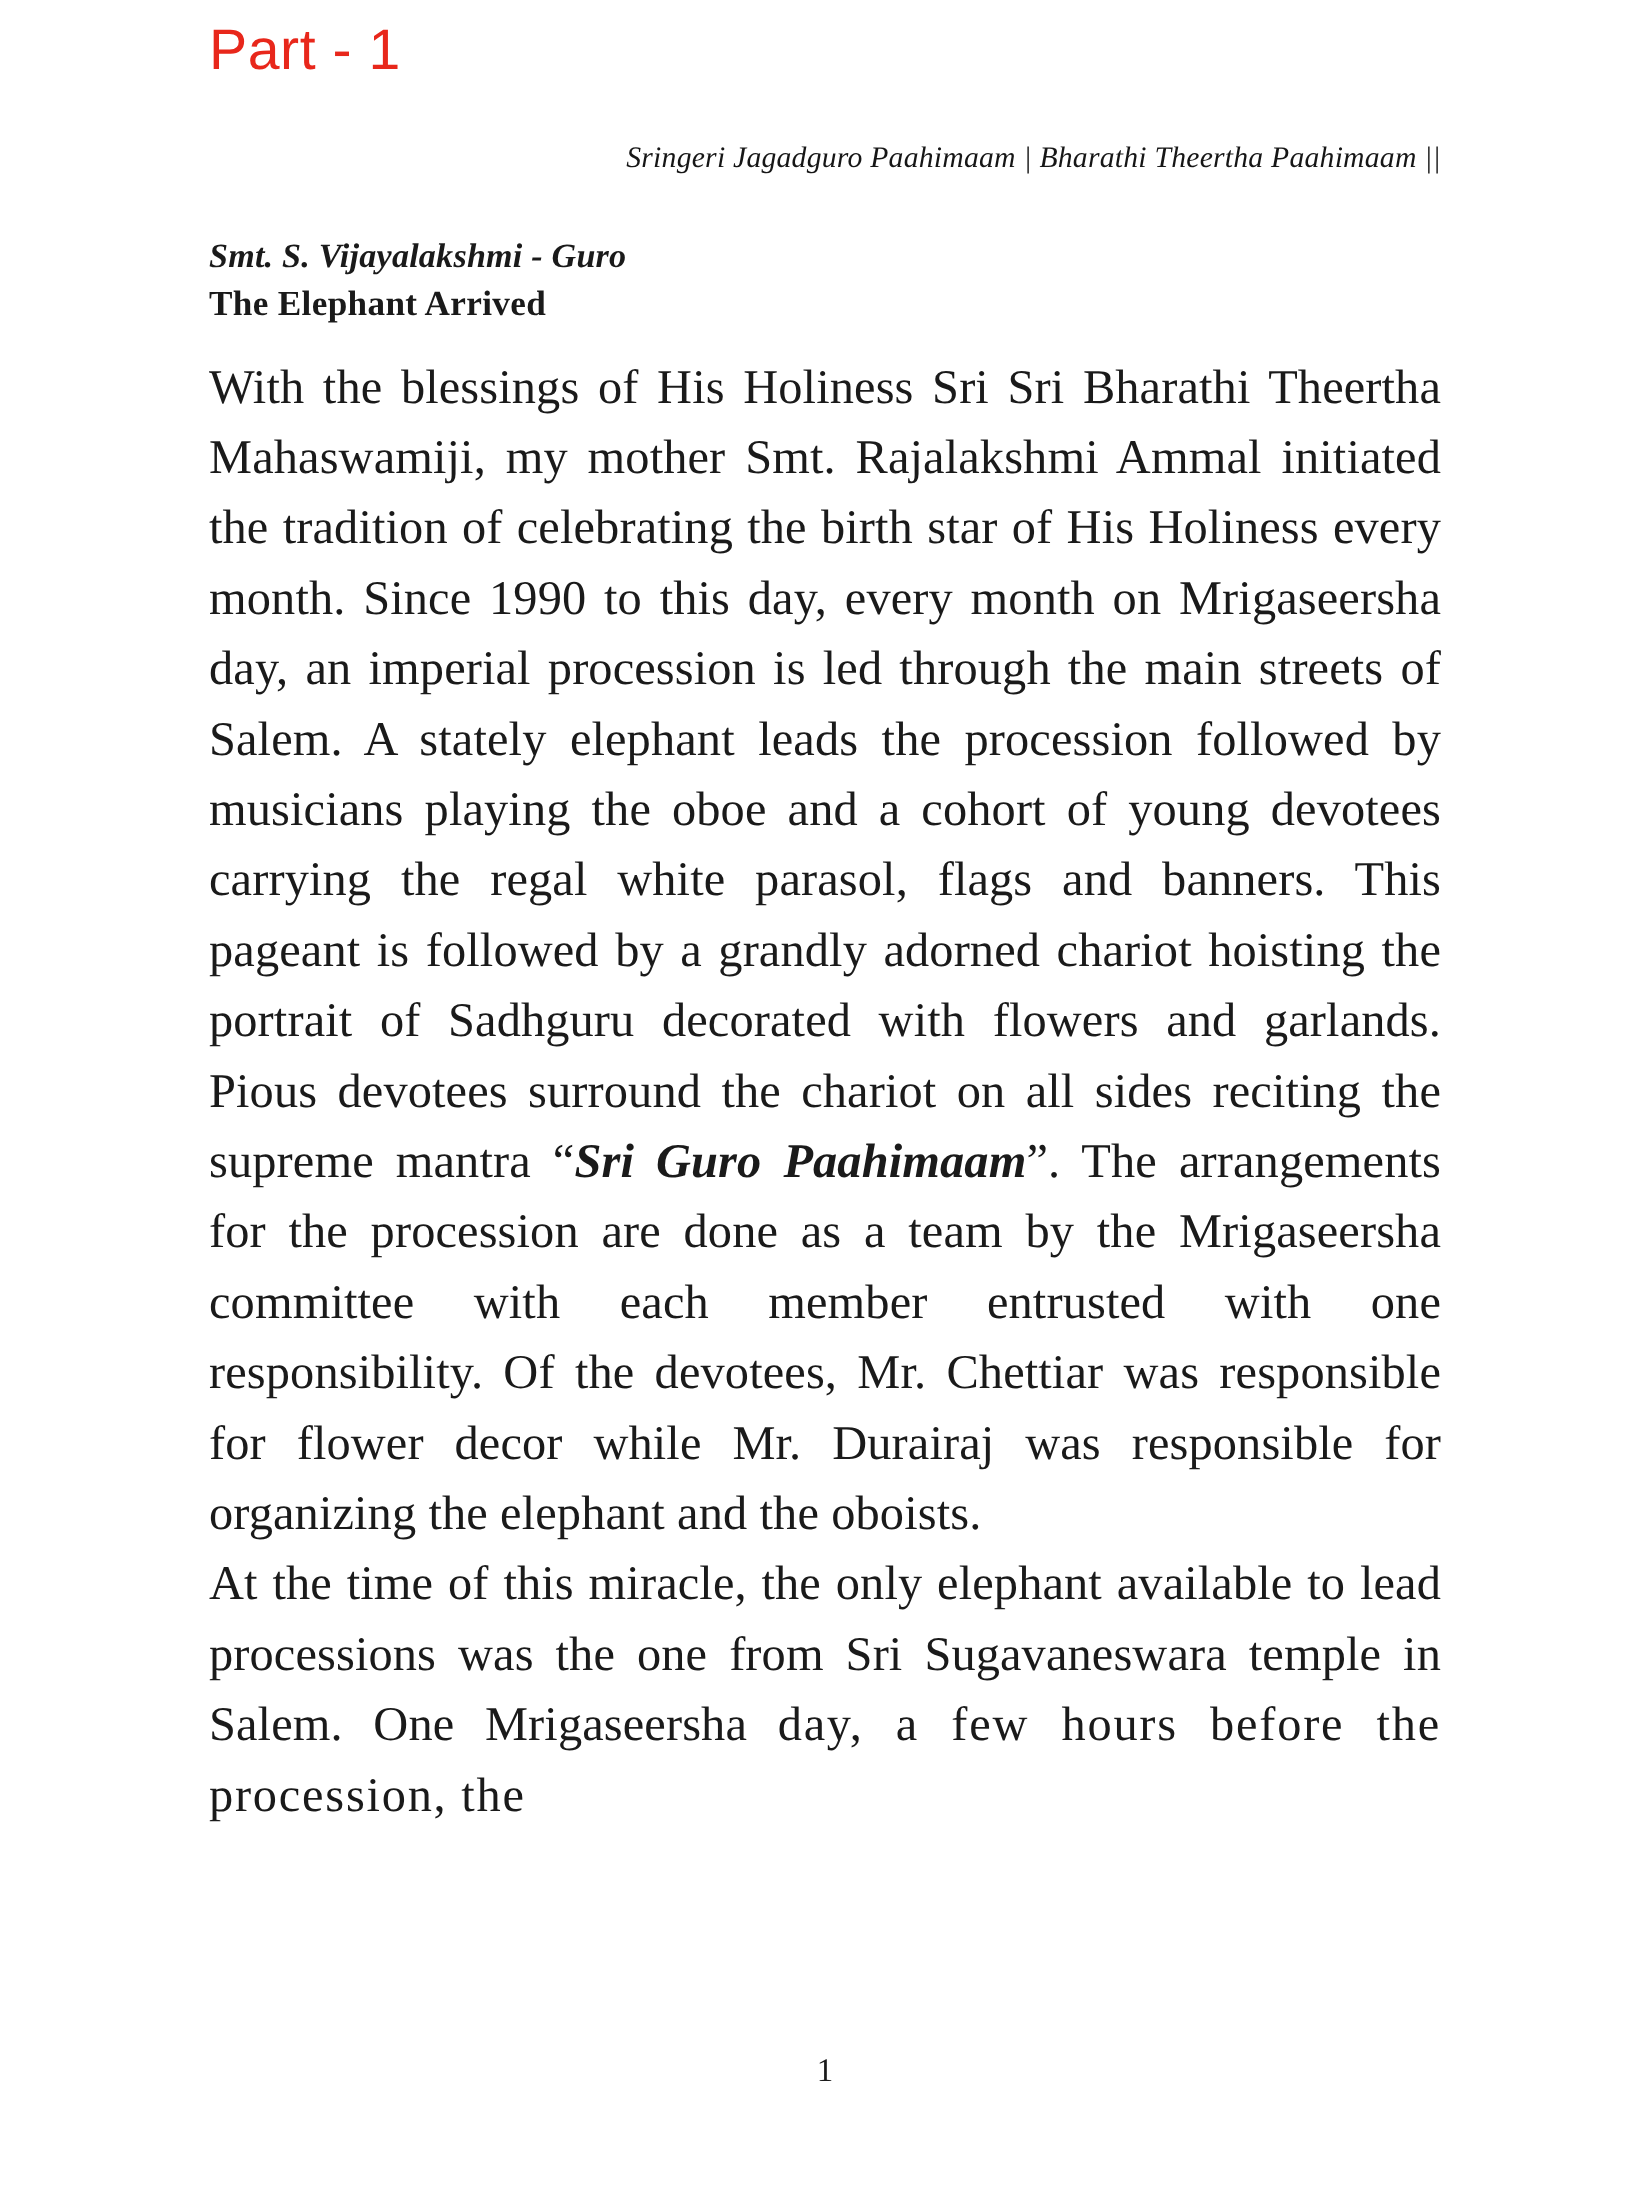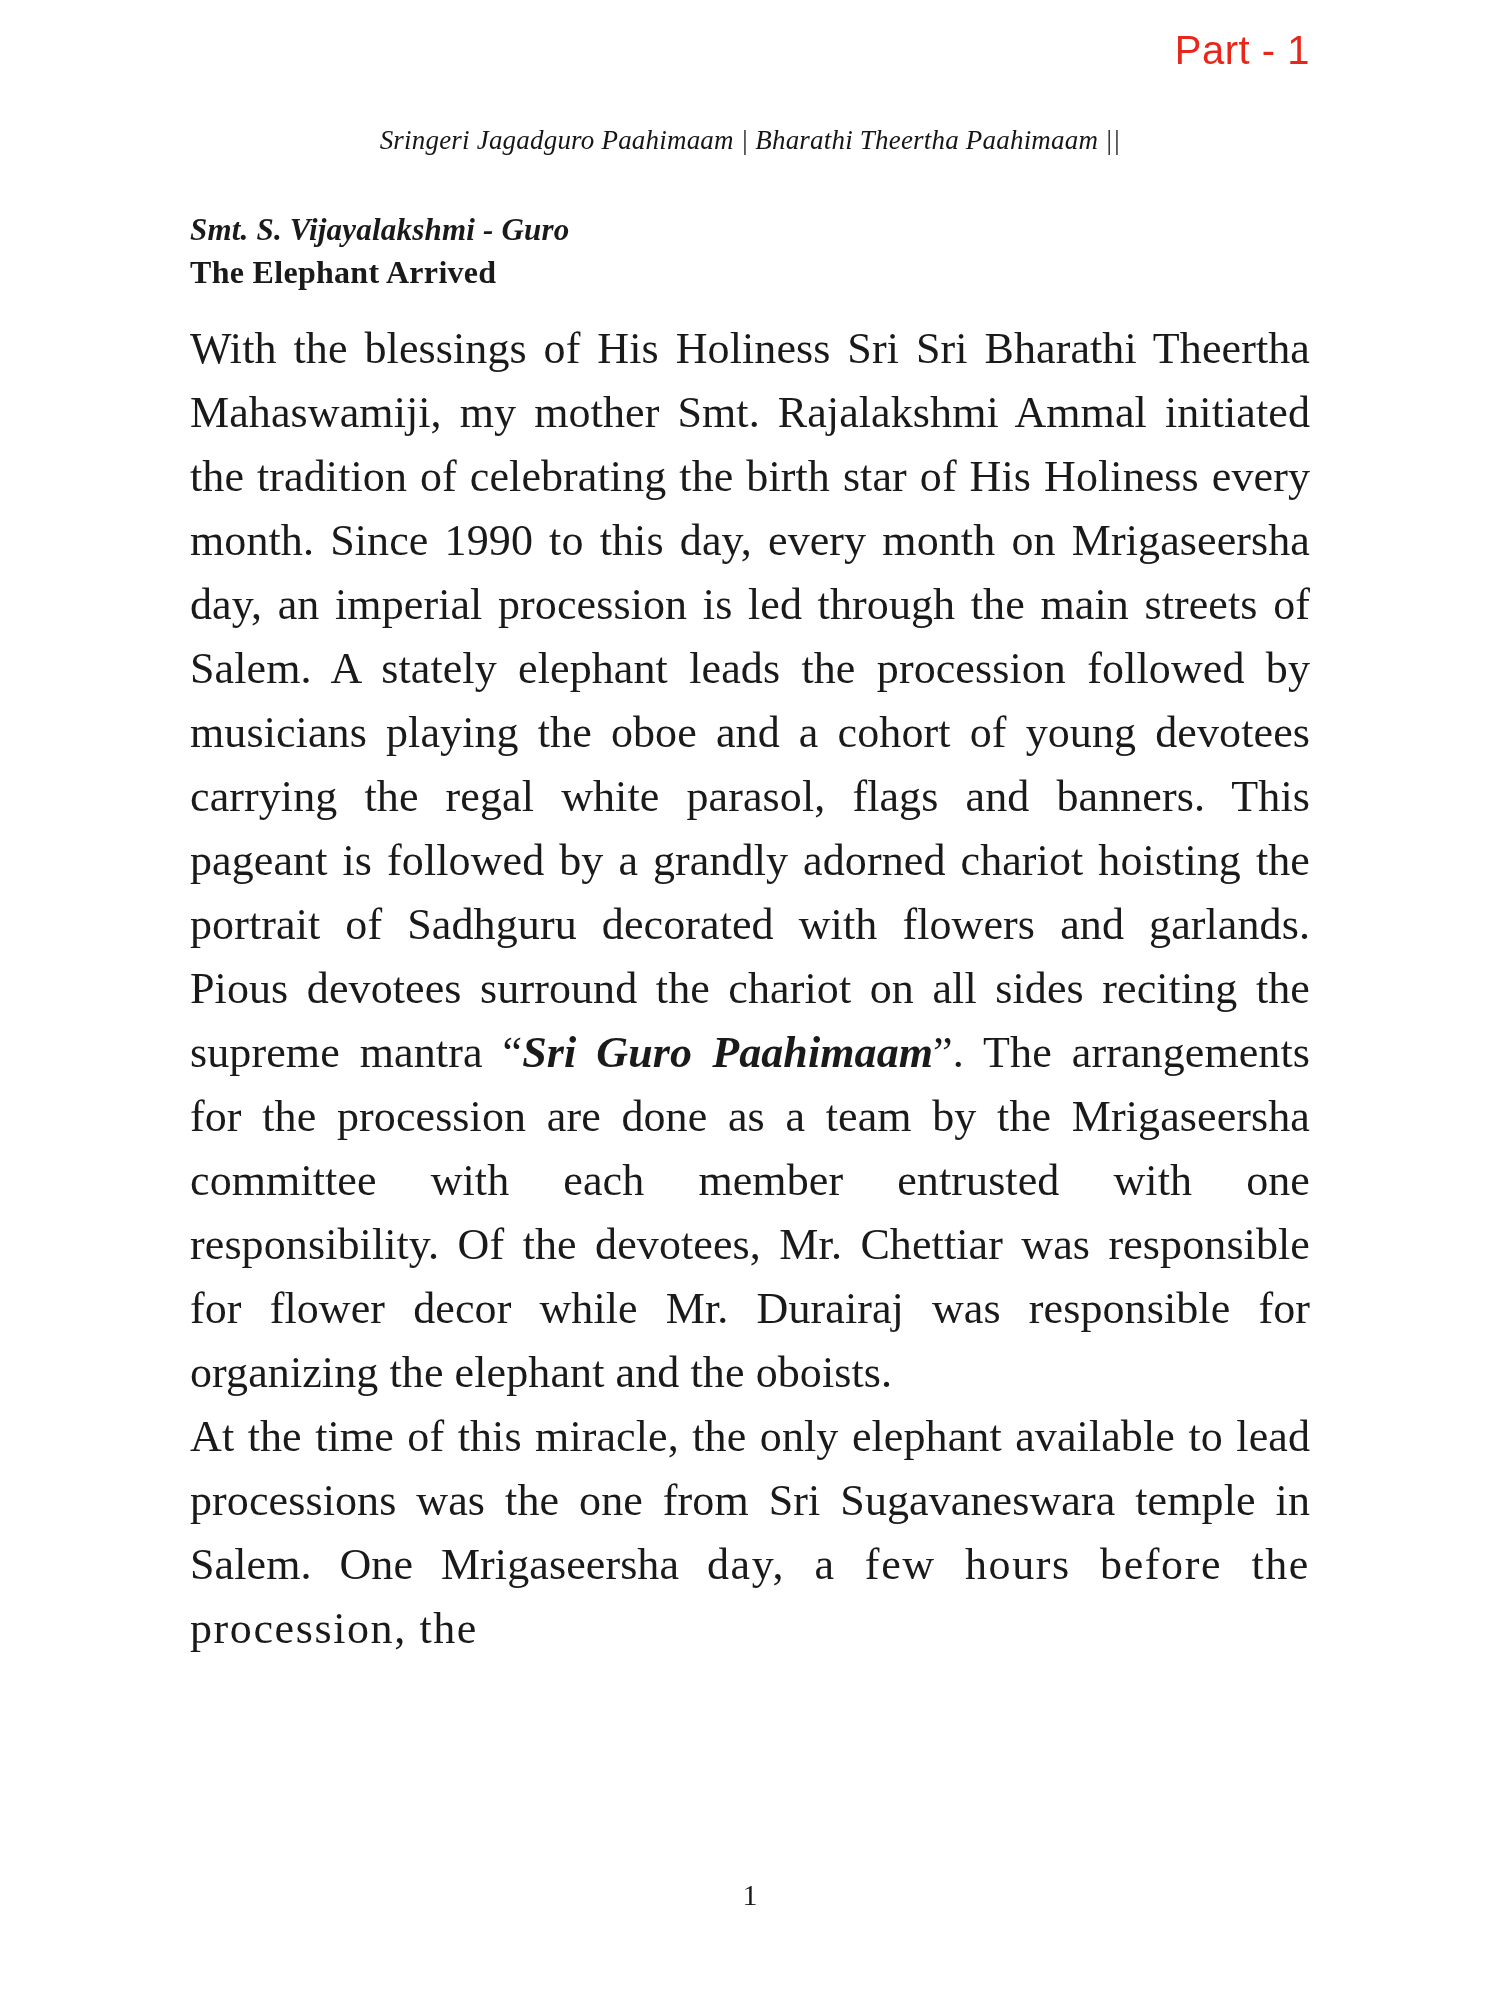--- a/index.html
+++ b/index.html
@@ -15,31 +15,31 @@
     overflow: hidden;
   }
   .page {
     position: relative;
     width: 1500px;
     height: 2000px;
     box-sizing: border-box;
     padding: 0 190px;
   }
   .part-title {
-    text-align: right;
+    text-align: left;
     color: #e8271b;
     font-family: "Liberation Sans", sans-serif;
-    font-size: 40px;
+    font-size: 52px;
     font-weight: 400;
     letter-spacing: 0.5px;
-    margin: 20px 0 0 0;
+    margin: 8px 0 0 0;
     padding-top: 8px;
   }
   .invocation {
-    text-align: center;
+    text-align: right;
     font-family: "Liberation Serif", serif;
     font-style: italic;
     font-size: 27px;
     color: #161616;
     margin-top: 52px;
     letter-spacing: 0.2px;
   }
   .author {
     font-family: "Liberation Serif", serif;
     font-style: italic;

